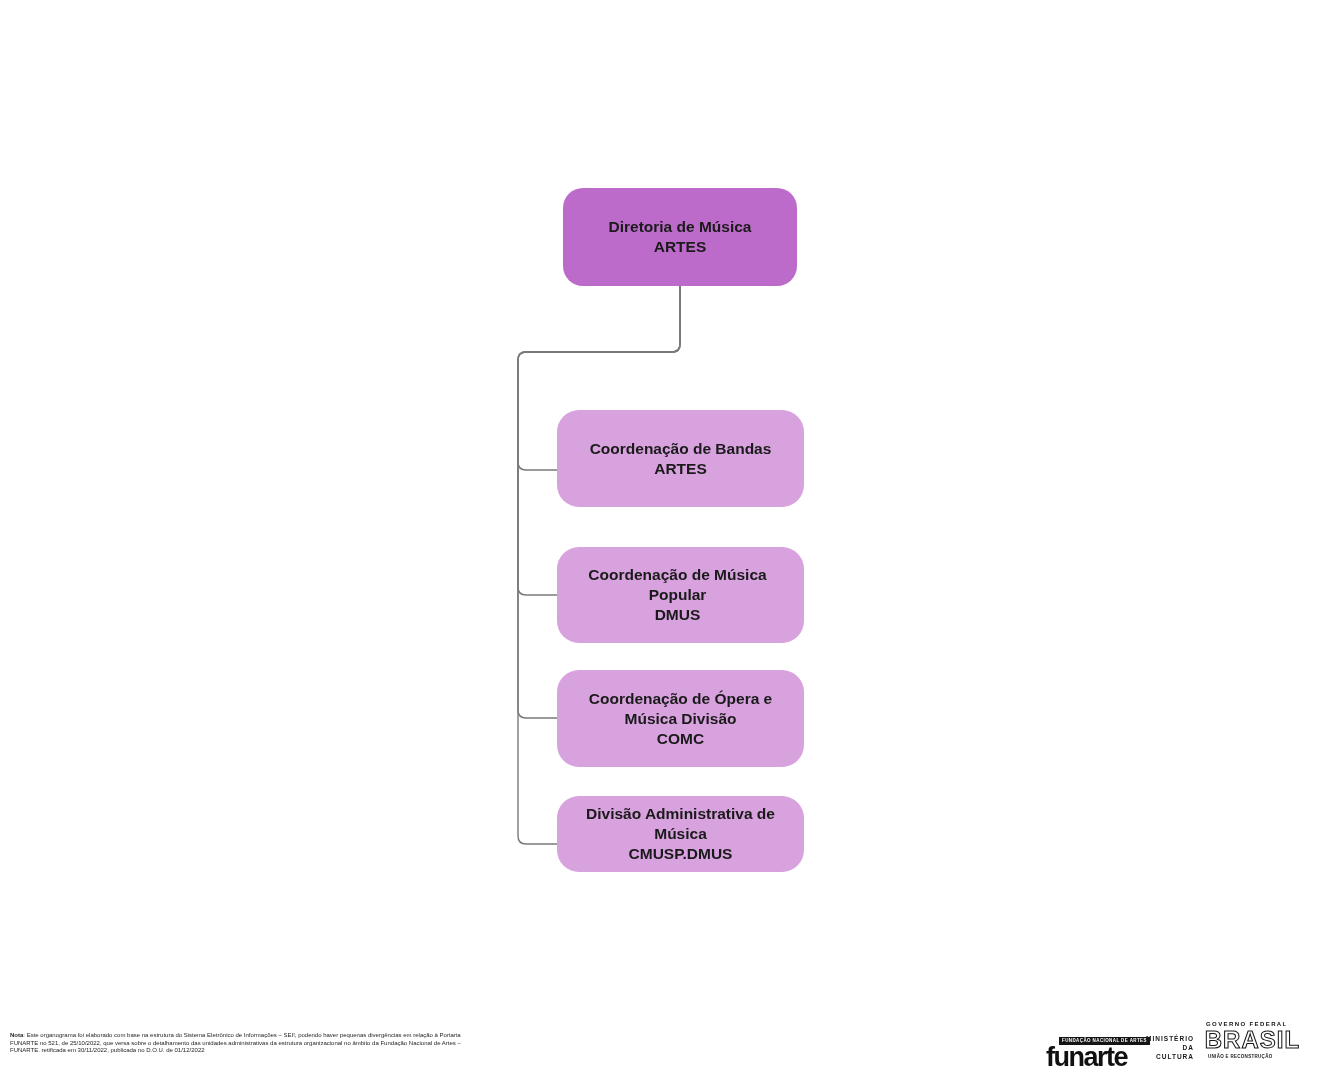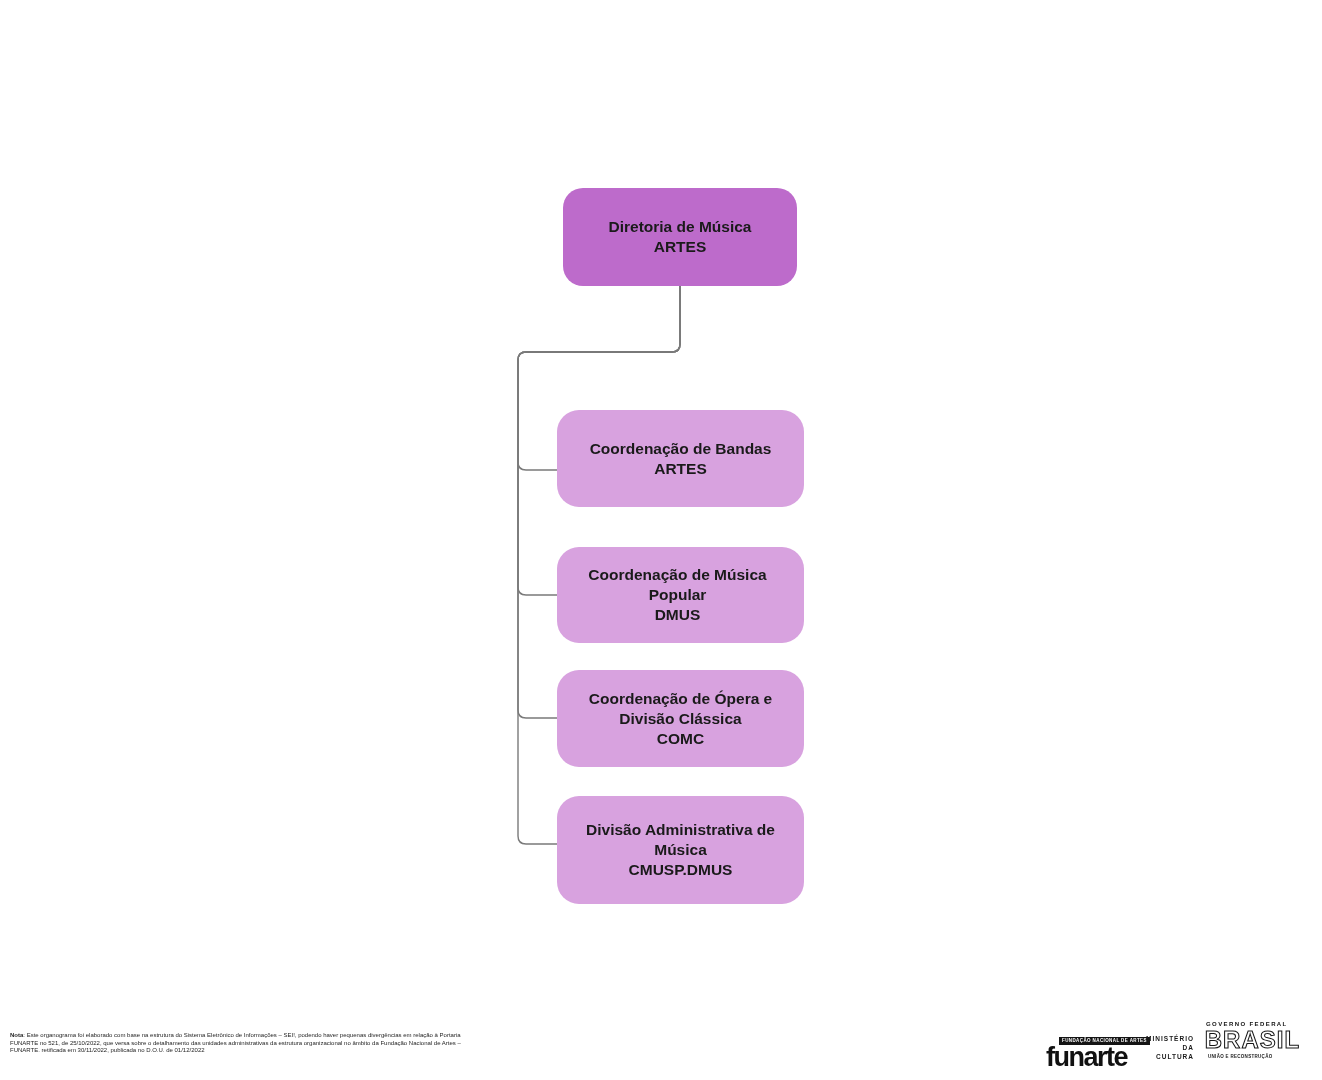--- a/index.html
+++ b/index.html
@@ -14,21 +14,21 @@
   .node{
     position:absolute;display:flex;flex-direction:column;align-items:center;justify-content:center;
     text-align:center;font-weight:bold;color:#1a1a1a;font-size:15.5px;line-height:20px;
     padding:6px 14px;box-sizing:border-box;
   }
   .node-root{left:563px;top:188px;width:234px;height:98px;background:#bd6bcb;border-radius:20px;}
   .node-child{left:557px;width:247px;background:#d8a2df;border-radius:22px;}
   #node-coban{top:410px;height:97px;}
   #node-cmusp{top:547px;height:96px;padding-left:8px;}
   #node-comc{top:670px;height:97px;}
-  #node-diad{top:796px;height:108px;}
+  #node-diad{top:796px;height:76px;}
   
   .note{
     position:absolute;left:10px;top:1026px;width:456px;
     font-size:6px;line-height:7.5px;color:#1f1f1f;
   }
   .note b{font-weight:bold;}
   
   .funarte{position:absolute;left:1046px;top:1028px;color:#111;}
   .funarte-tag{
     display:inline-block;margin-left:13px;background:#141414;color:#fff;
@@ -72,21 +72,21 @@
   <div>Coordenação de Bandas</div>
   <div>ARTES</div>
 </div>
 
 <div class="node node-child" id="node-cmusp">
   <div>Coordenação de Música Popular</div>
   <div>DMUS</div>
 </div>
 
 <div class="node node-child" id="node-comc">
-  <div>Coordenação de Ópera e Divisão Clássica</div>
+  <div>Coordenação de Ópera e Música Divisão</div>
   <div>COMC</div>
 </div>
 
 <div class="node node-child" id="node-diad">
   <div>Divisão Administrativa de Música</div>
   <div>CMUSP.DMUS</div>
 </div>
 
 <p class="note"><b>Nota</b><span>: Este organograma foi elaborado com base na estrutura do Sistema Eletrônico de Informações – SEI!, podendo haver pequenas divergências em relação à Portaria FUNARTE no 521, de 25/10/2022, que versa sobre o detalhamento das unidades administrativas da estrutura organizacional no âmbito da Fundação Nacional de Artes – FUNARTE. retificada em 30/11/2022, publicada no D.O.U. de 01/12/2022</span></p>
 

